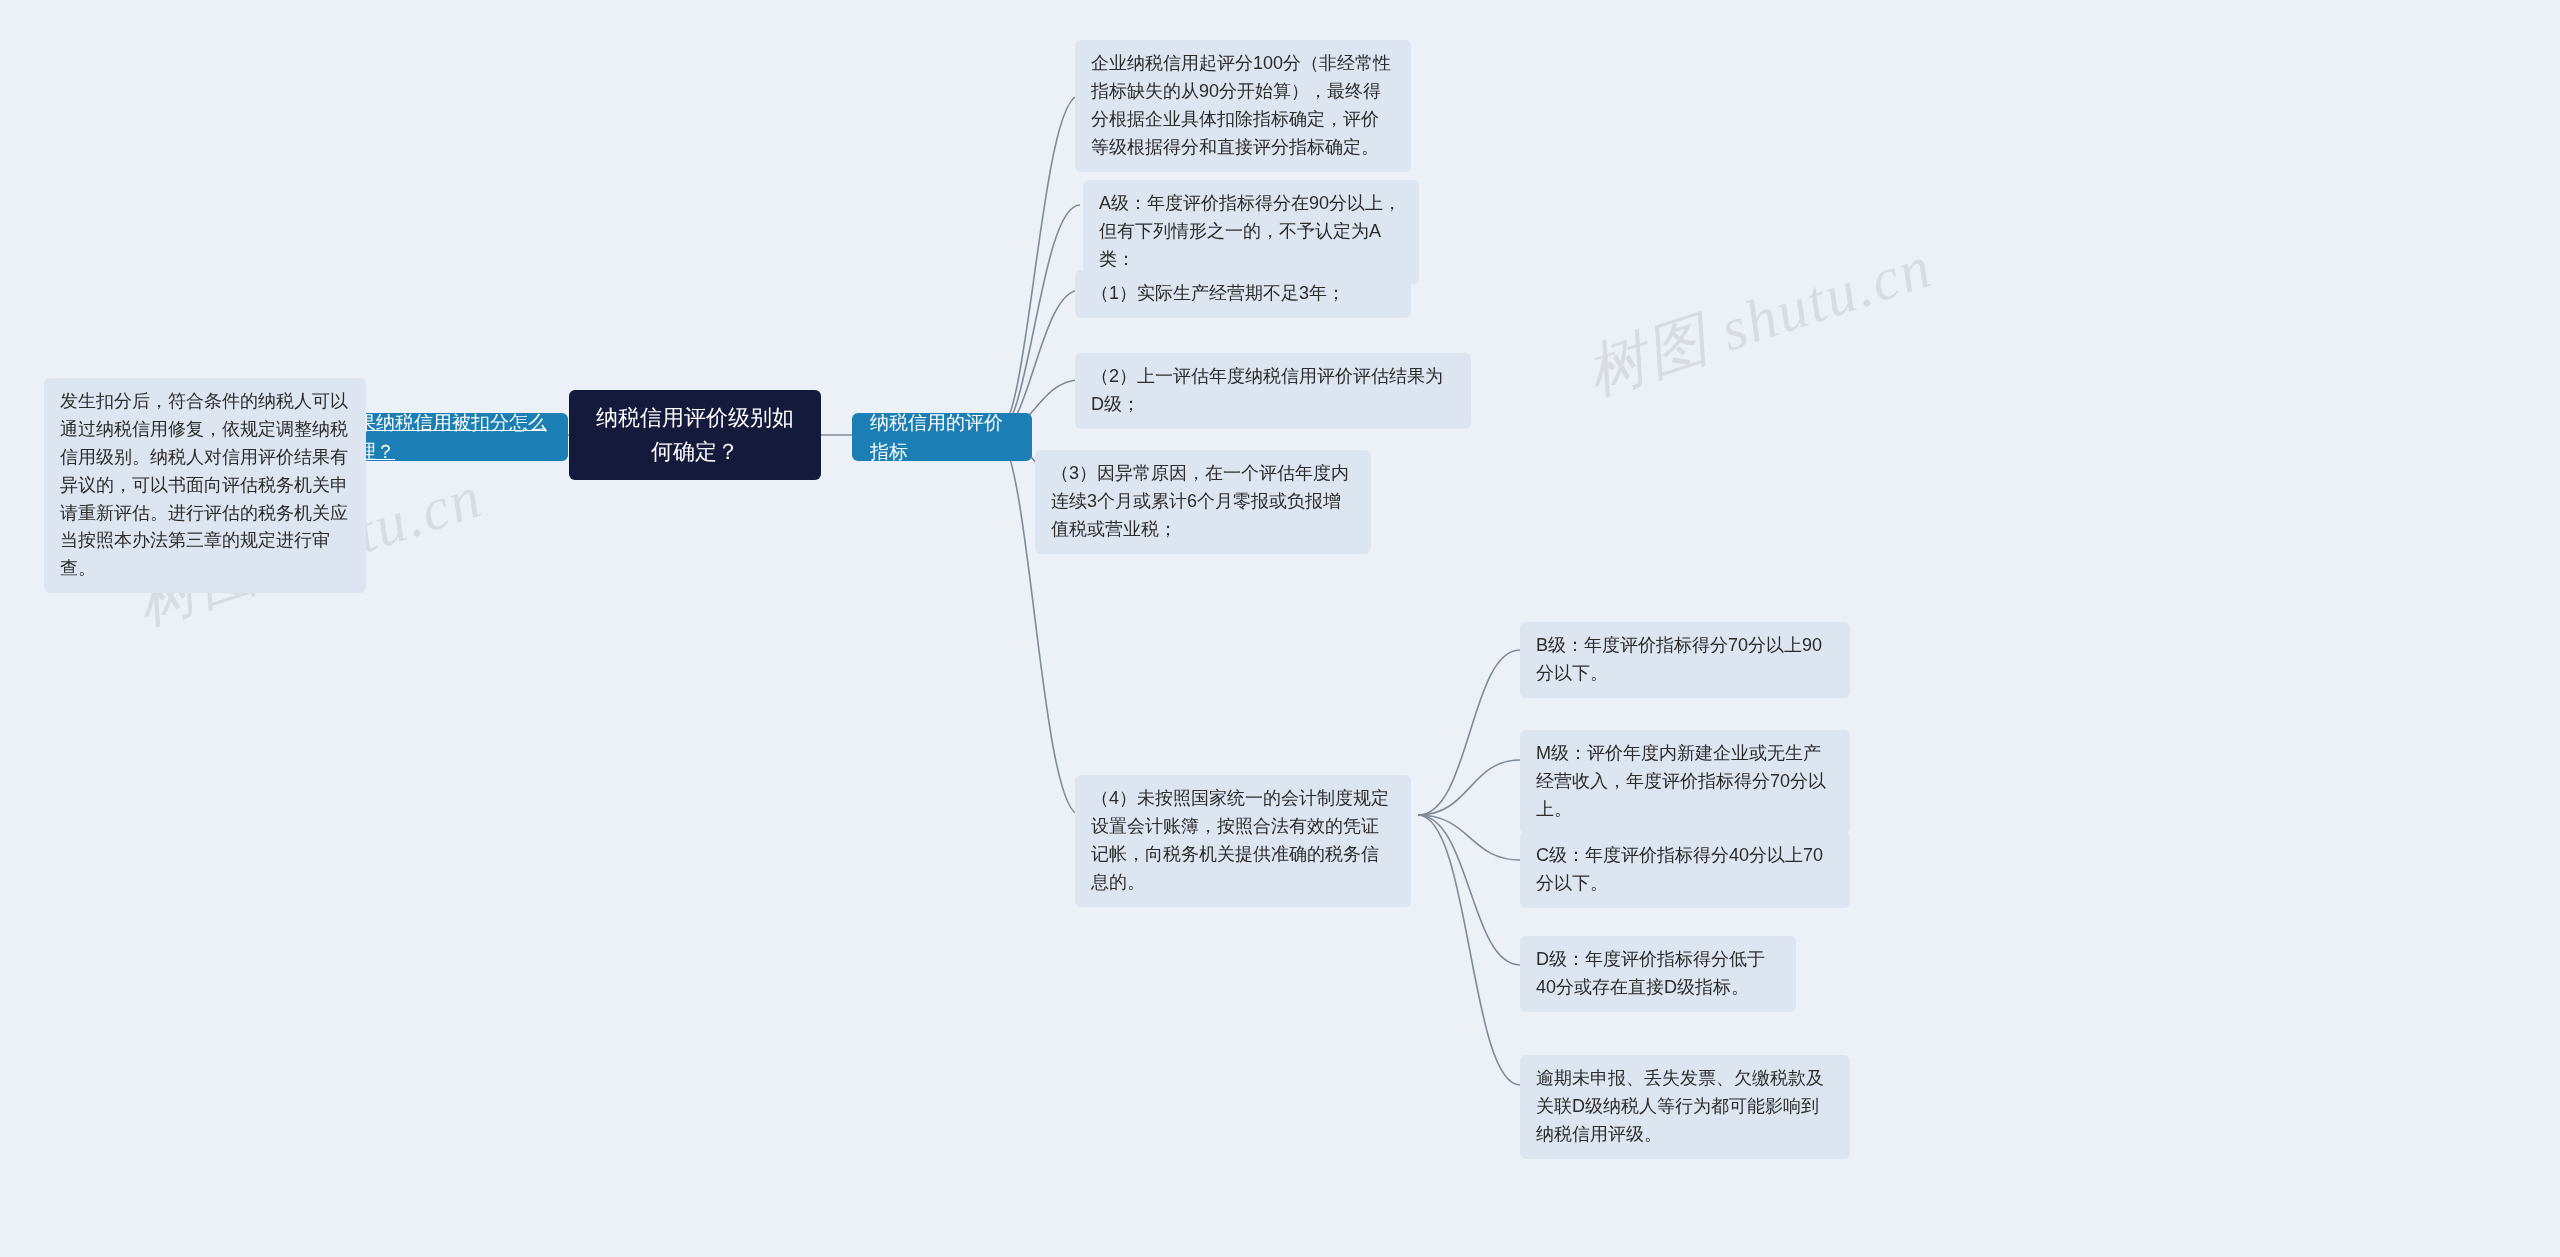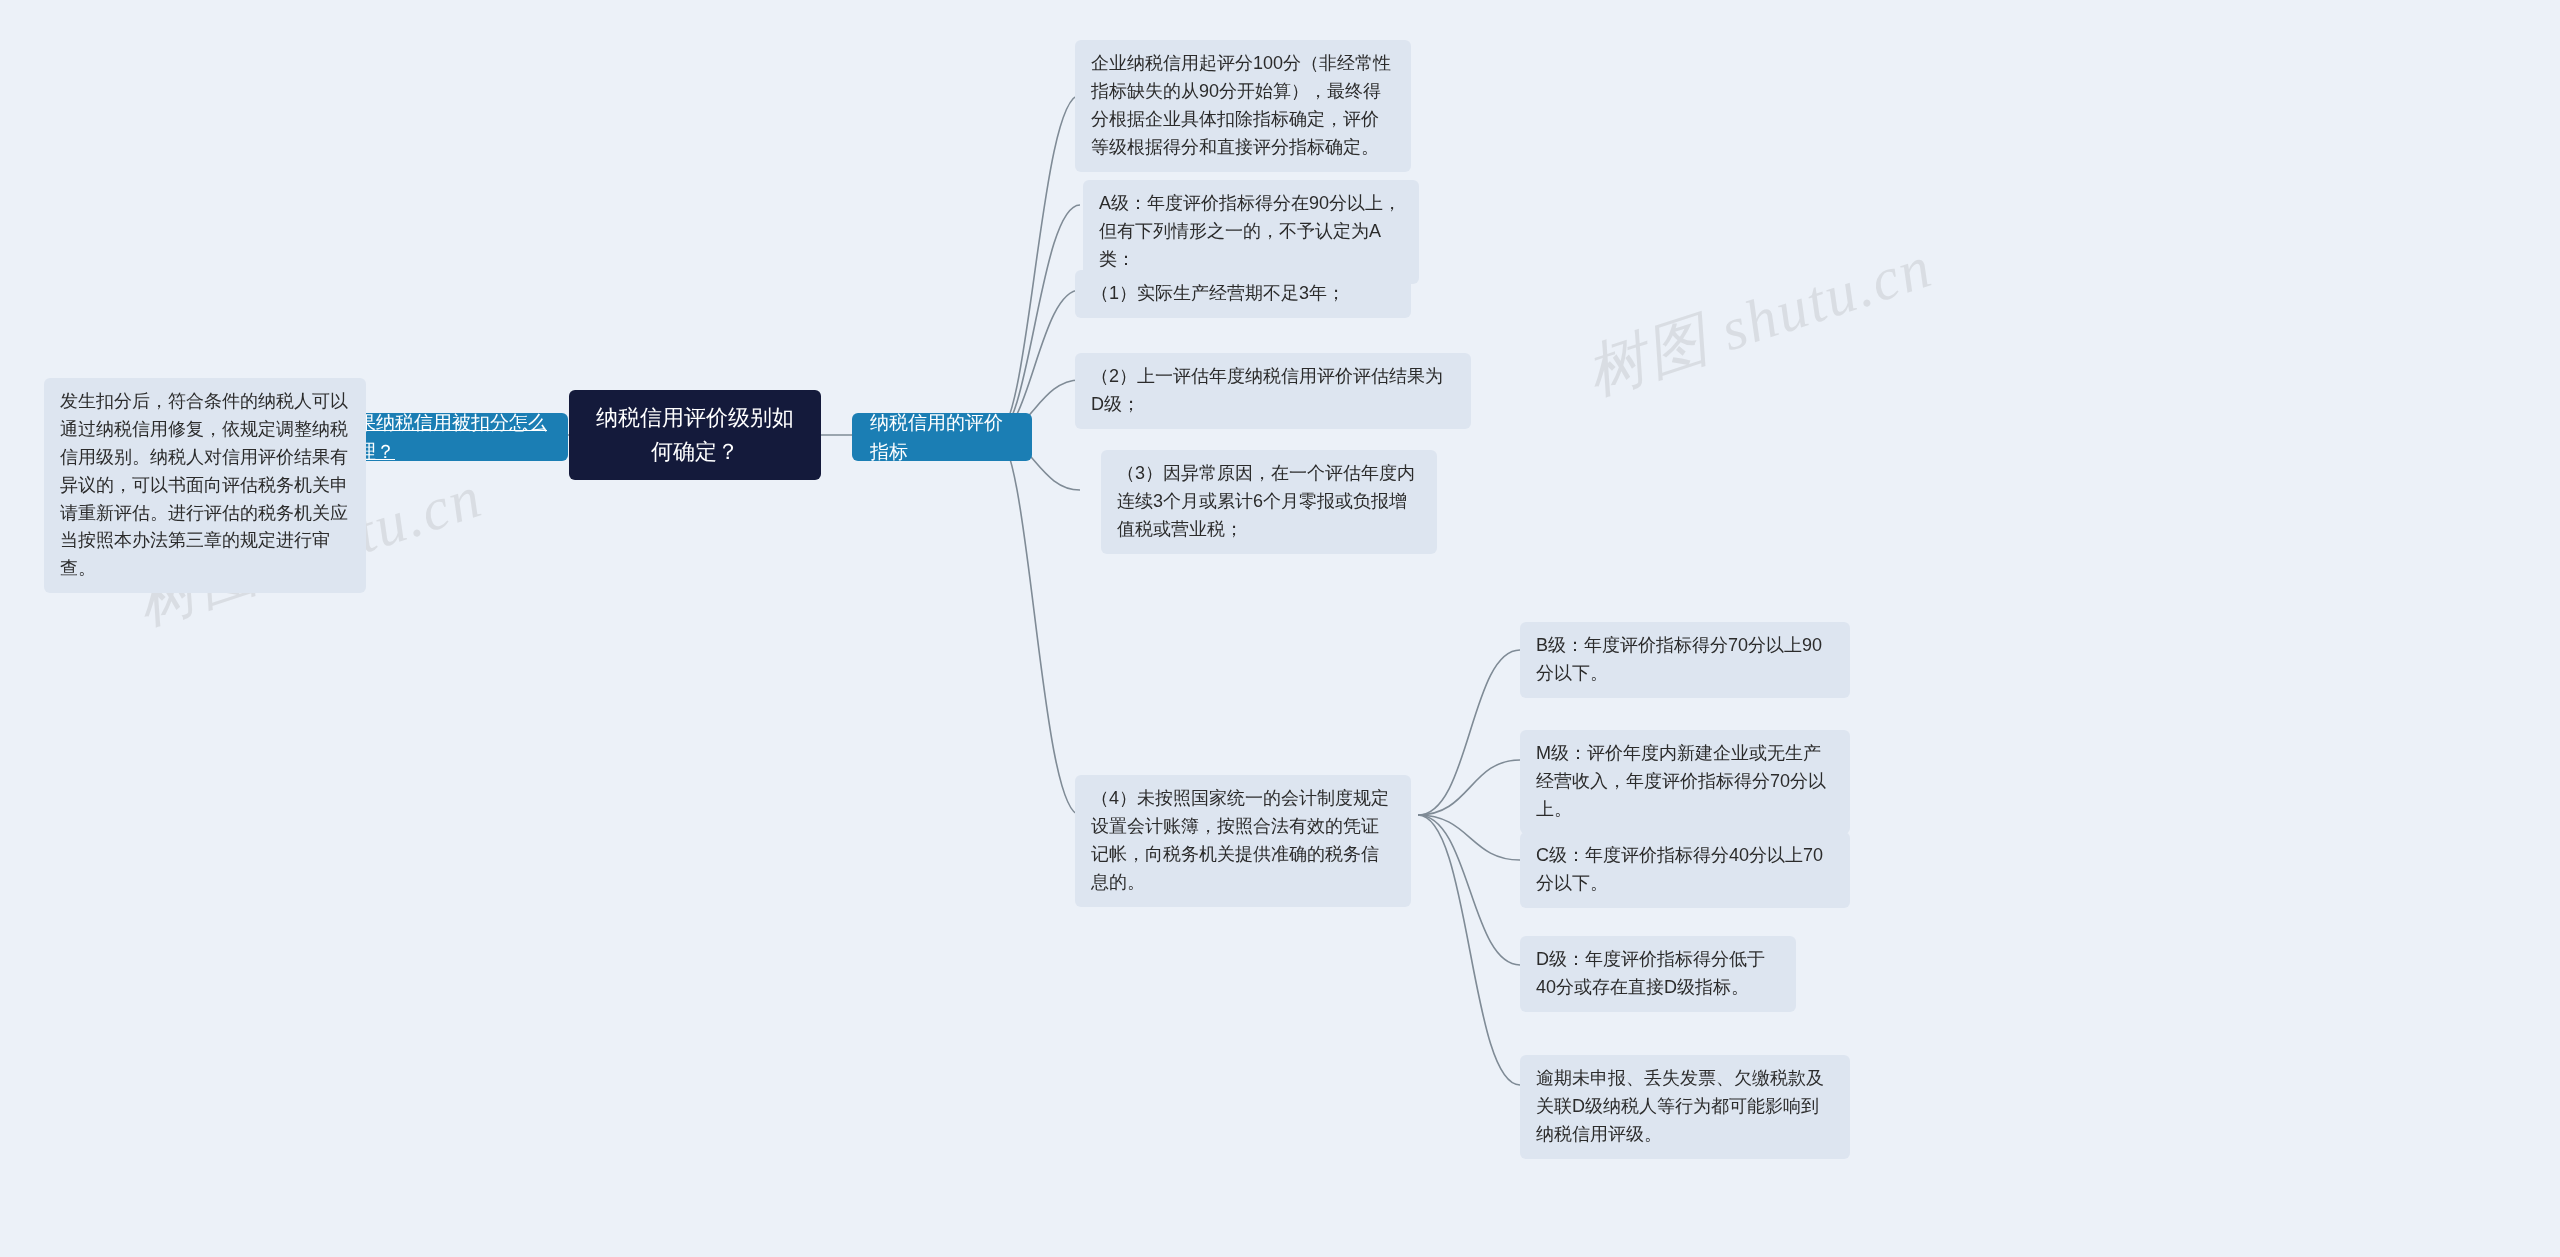--- a/index.html
+++ b/index.html
@@ -125,21 +125,21 @@
 </div>
 
 <div class="node" style="left:1075px; top:270px; width:336px;">
   <span>（1）实际生产经营期不足3年；</span>
 </div>
 
 <div class="node" style="left:1075px; top:353px; width:396px;">
   <span>（2）上一评估年度纳税信用评价评估结果为D级；</span>
 </div>
 
-<div class="node" style="left:1101px; top:450px; width:336px;">
+<div class="node" style="left:1035px; top:450px; width:336px;">
   <span>（3）因异常原因，在一个评估年度内连续3个月或累计6个月零报或负报增值税或营业税；</span>
 </div>
 
 <div class="node" style="left:1075px; top:775px; width:336px;">
   <span>（4）未按照国家统一的会计制度规定设置会计账簿，按照合法有效的凭证记帐，向税务机关提供准确的税务信息的。</span>
 </div>
 
 <div class="node" style="left:1520px; top:622px; width:330px;">
   <span>B级：年度评价指标得分70分以上90分以下。</span>
 </div>

